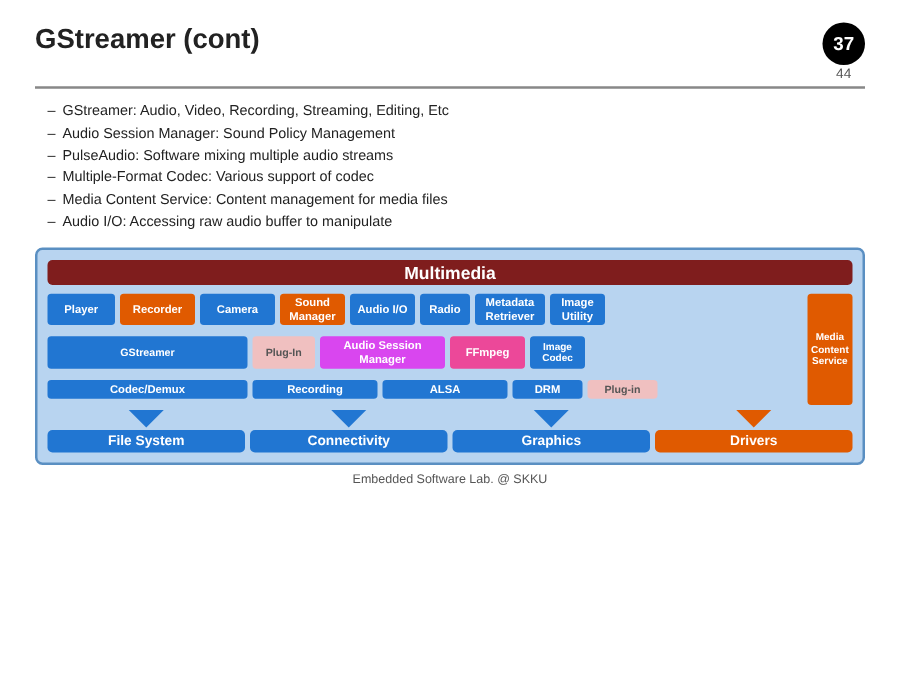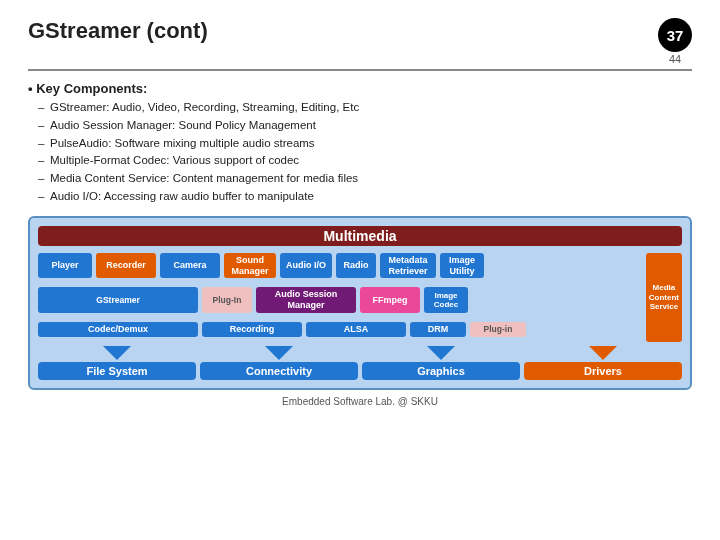--- a/index.html
+++ b/index.html
@@ -128,21 +128,21 @@
     .box-radio { background: #2176d2; flex: 0 0 40px; }
     .box-metadata { background: #2176d2; flex: 0 0 56px; }
     .box-image-utility { background: #2176d2; flex: 0 0 44px; }
 
     
     .box-media-content { background: #e05a00; flex: 0 0 50px; font-size:8px;}
 
     
     .box-gstreamer { background: #2176d2; flex: 0 0 160px; font-size:8.5px; }
     .box-plugin { background: #f0c0c0; flex: 0 0 160px; font-size:8.5px; color: #555; }
-    .box-audio-session { background: #701a75; flex: 0 0 100px; text-align: center; }
+    .box-audio-session { background: #d946ef; flex: 0 0 100px; text-align: center; }
     .box-ffmpeg { background: #ec4899; flex: 0 0 60px; }
     .box-image-codec { background: #2176d2; flex: 0 0 44px; font-size:8px;}
 
     .box-codec { background: #2176d2; flex: 0 0 160px; }
     .box-pulseaudio { background: #2176d2; flex: 0 0 100px; }
     .box-alsa { background: #2176d2; flex: 0 0 100px; }
     .box-drm { background: #2176d2; flex: 0 0 80px; }
     .box-plugin2 { background: #f0c0c0; flex: 0 0 80px; font-size:8.5px; color:#555; }
 
     
@@ -195,23 +195,20 @@
   <div class="header-row">
     <h1 class="title">GStreamer (cont)</h1>
     <div class="slide-num-container">
       <div class="slide-num-circle">37</div>
       <div class="slide-num-sub">44</div>
     </div>
   </div>
   <div class="divider"></div>
 
   <div class="bullet-section">
-    <div class="bullet-title">
-      • <span>Key Components:</span>
-    </div>
     <ul class="bullet-list">
       <li>GStreamer: Audio, Video, Recording, Streaming, Editing, Etc</li>
       <li>Audio Session Manager: Sound Policy Management</li>
       <li>PulseAudio: Software mixing multiple audio streams</li>
       <li>Multiple-Format Codec: Various support of codec</li>
       <li>Media Content Service: Content management for media files</li>
       <li>Audio I/O: Accessing raw audio buffer to manipulate</li>
     </ul>
   </div>
 

